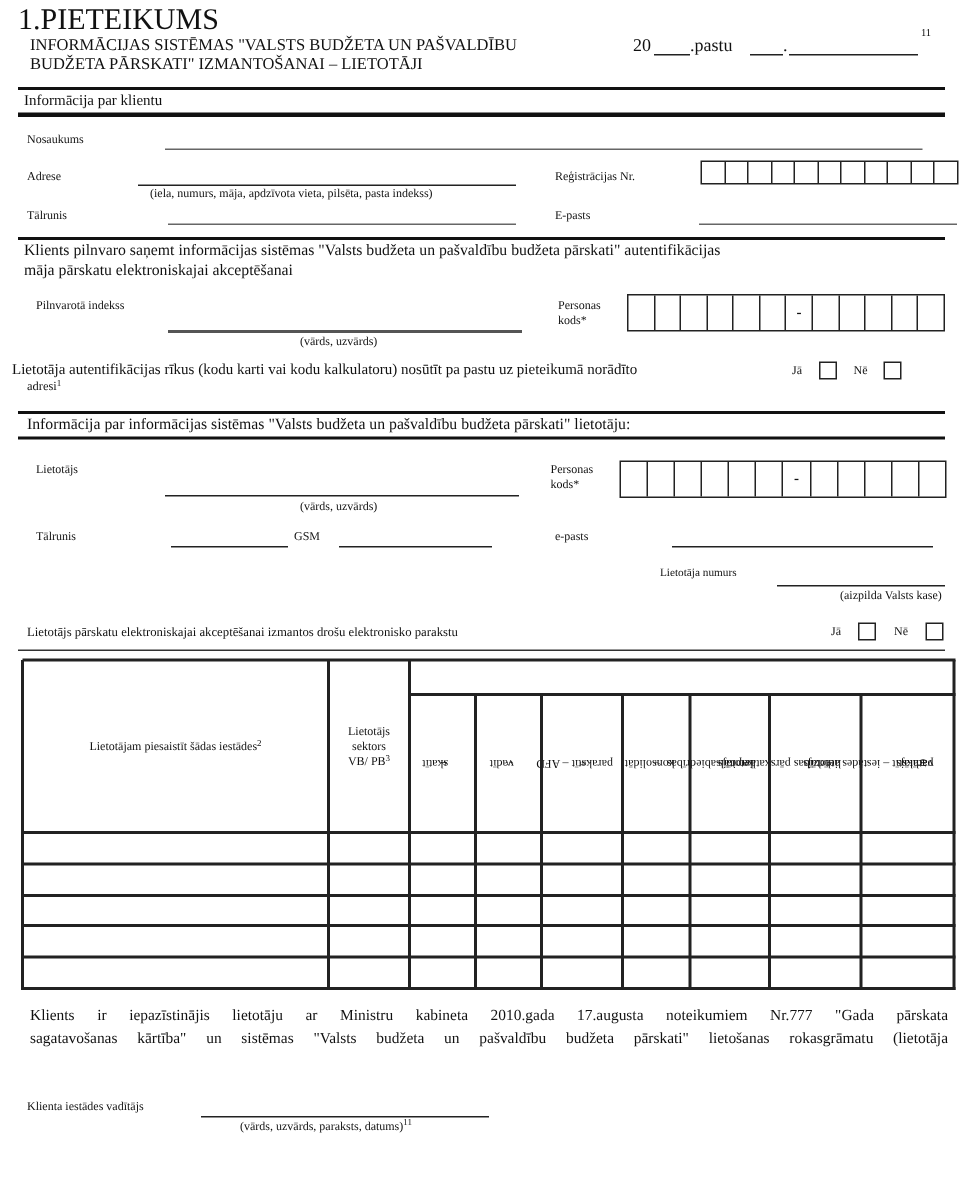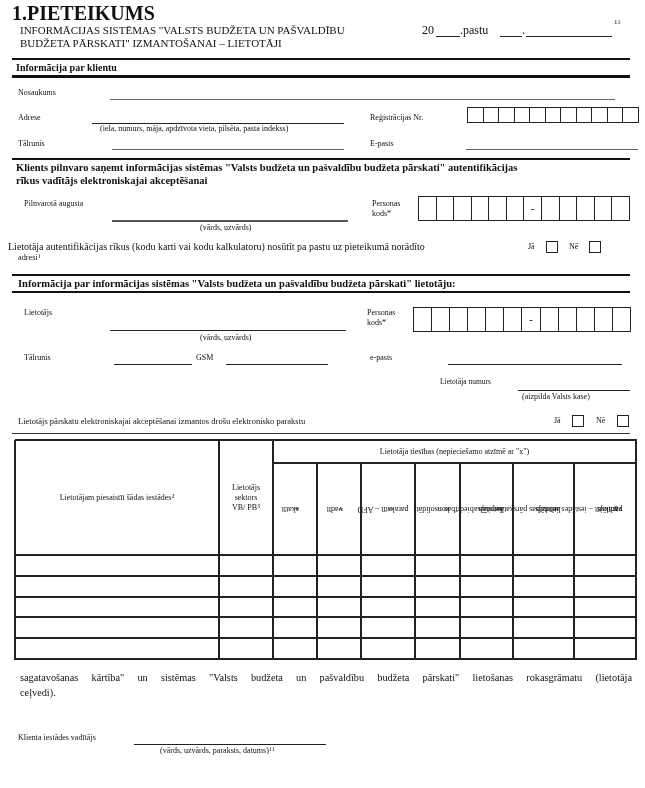--- a/index.html
+++ b/index.html
@@ -2,21 +2,21 @@
 <html><head>
 <meta charset="utf-8">
 <style>
   * { box-sizing: border-box; margin: 0; padding: 0; }
   html, body { width: 645px; height: 788px; background: #fff; overflow: hidden; }
   body { position: relative; font-family: "Liberation Serif", "DejaVu Serif", serif; color: #111; }
   .abs { position: absolute; }
   .t9 { font-size: 9px; line-height: 11px; }
   .t8 { font-size: 8px; line-height: 10px; }
   .t10 { font-size: 10.5px; line-height: 13px; }
-  .bold { font-weight: bold; }
+  .bold { font-weight: normal; }
   .uline { position: absolute; border-bottom: 1px solid #222; height: 0; }
   .rule { position: absolute; left: 12px; width: 618px; background: #111; }
   .boxes { position: absolute; display: flex; border: 1px solid #222; }
   .boxes .bx { border-right: 1px solid #222; display: flex; align-items: center; justify-content: center; font-size: 10px; font-weight: bold; }
   .boxes .bx:last-child { border-right: none; }
   .chk { position: absolute; width: 12px; height: 12px; border: 1px solid #222; background: #fff; }
   sup { font-size: 6px; vertical-align: top; position: relative; top: -2px; }
   
   .grid-v { position: absolute; width: 2px; background: #222; }
   .grid-h { position: absolute; height: 2px; background: #222; }
@@ -68,23 +68,23 @@
     <div class="bx" style="flex: 1 1 0%;"></div>
   </div>
 
 <div class="abs t8" style="left:18px; top:139px;">Tālrunis</div>
 <div class="uline" style="left:112px; top:149px; width:232px; border-color:#666;"></div>
 <div class="abs t8" style="left:370px; top:139px;">E-pasts</div>
 <div class="uline" style="left:466px; top:149px; width:172px; border-color:#666;"></div>
 
 <div class="rule" style="top:158px; height:2px;"></div>
 <div class="abs bold" style="left:16px; top:161px; font-size:10.5px; line-height:13px; white-space:nowrap;">Klients pilnvaro saņemt informācijas sistēmas "Valsts budžeta un pašvaldību budžeta pārskati" autentifikācijas</div>
-<div class="abs bold" style="left:16px; top:174px; font-size:10.5px; line-height:13px;">rīkus vadītājs elektroniskajai akceptēšanai</div>
-
-<div class="abs t8" style="left:24px; top:199px;">Pilnvarotā augusta</div>
+<div class="abs bold" style="left:16px; top:174px; font-size:10.5px; line-height:13px;">māja pārskatu elektroniskajai akceptēšanai</div>
+
+<div class="abs t8" style="left:24px; top:199px;">Pilnvarotā indekss</div>
 <div class="uline" style="left:112px; top:220px; width:236px; border-width:2px; border-color:#555;"></div>
 <div class="abs t8" style="left:200px; top:223px;">(vārds, uzvārds)</div>
 
 <div class="abs t8" style="left:372px; top:199px;">
   <div>Personas</div>
   <div>kods*</div>
 </div>
 <div class="boxes" id="auth-code-boxes" style="left:418px; top:196px; width:212px; height:25px;">
     <div class="bx" style="flex: 1 1 0%;"></div>
     <div class="bx" style="flex: 1 1 0%;"></div>
@@ -138,42 +138,41 @@
 
 <div class="abs t8" style="left:24px; top:353px;">Tālrunis</div>
 <div class="uline" style="left:114px; top:364px; width:78px;"></div>
 <div class="abs t8" style="left:196px; top:353px;">GSM</div>
 <div class="uline" style="left:226px; top:364px; width:102px;"></div>
 <div class="abs t8" style="left:370px; top:353px;">e-pasts</div>
 <div class="uline" style="left:448px; top:364px; width:174px;"></div>
 
 <div class="abs t8" style="left:440px; top:377px; font-size:7.5px;font-family:Liberation Serif, serif;">Lietotāja numurs</div>
 <div class="uline" style="left:518px; top:390px; width:112px;"></div>
-<div class="abs t8" style="left:522px; top:392px;">(aizpilda Valsts kase)</div>
+<div class="abs t8" style="left:560px; top:392px;">(aizpilda Valsts kase)</div>
 
 <div class="abs t8" style="left:18px; top:416px; font-size:8.5px;">Lietotājs pārskatu elektroniskajai akceptēšanai izmantos drošu elektronisko parakstu</div>
 <div class="abs t8" style="left:554px; top:416px;">Jā</div>
 <div class="chk" style="left:572px; top:415px;"></div>
 <div class="abs t8" style="left:596px; top:416px;">Nē</div>
 <div class="chk" style="left:617px; top:415px;"></div>
 <div class="rule" style="top:433px; height:1px; background:#333;"></div>
 
 <div id="rights-table" class="abs" style="left:0; top:0; width:645px; height:788px; pointer-events:none;">
 
   <div class="cellv t8" style="left:15px; top:441px; width:204px; height:113px;">
     <span><span>Lietotājam piesaistīt šādas iestādes</span><sup>2</sup></span>
   </div>
 
   <div class="cellv t8" style="left:219px; top:441px; width:54px; height:113px; flex-direction:column;">
     <span>Lietotājs</span>
     <span>sektors</span>
     <span><span>VB/ PB</span><sup>3</sup></span>
   </div>
 
-  <div class="cellv t8" style="left:273px; top:441px; width:363px; height:22px;">Lietotāja tiesības (nepieciešamo atzīmē ar "x")</div>
 
   <div id="rights-headers">
       <div class="rot" style="left: 273px; top: 463px; width: 44px; height: 92px;">
         <span><span>skatīt</span><sup>4</sup></span>
       </div>
       <div class="rot" style="left: 317px; top: 463px; width: 44px; height: 92px;">
         <span><span>vadīt</span><sup>5</sup></span>
       </div>
       <div class="rot" style="left: 361px; top: 463px; width: 54px; height: 92px;">
         <span><span>parakstīt – AFD</span><sup>6</sup></span>
@@ -266,21 +265,21 @@
         <div class="cellv t8" style="pointer-events: auto; left: 362px; top: 639px; width: 52px; height: 19px;"></div>
         <div class="cellv t8" style="pointer-events: auto; left: 416px; top: 639px; width: 43px; height: 19px;"></div>
         <div class="cellv t8" style="pointer-events: auto; left: 461px; top: 639px; width: 51px; height: 19px;"></div>
         <div class="cellv t8" style="pointer-events: auto; left: 514px; top: 639px; width: 59px; height: 19px;"></div>
         <div class="cellv t8" style="pointer-events: auto; left: 575px; top: 639px; width: 60px; height: 19px;"></div>
       </div>
     </div>
 </div>
 
 <div class="abs" style="left:20px; top:671px; width:612px; font-size:10.3px; line-height:14.5px; text-align:justify;">
+  <div style="text-align-last:justify;">Klients ir iepazīstinājis lietotāju ar Ministru kabineta 2010.gada 17.augusta noteikumiem Nr.777 "Gada pārskata</div>
   <div style="text-align-last:justify;">sagatavošanas kārtība" un sistēmas "Valsts budžeta un pašvaldību budžeta pārskati" lietošanas rokasgrāmatu (lietotāja</div>
-  <div>ceļvedi).</div>
 </div>
 
 <div class="abs t8" style="left:18px; top:733px;">Klienta iestādes vadītājs</div>
 <div class="uline" style="left:134px; top:744px; width:192px;"></div>
 <div class="abs t8" style="left:160px; top:746px;">
   <span>(vārds, uzvārds, paraksts, datums)</span><sup>11</sup>
 </div>
 
 </body></html>

